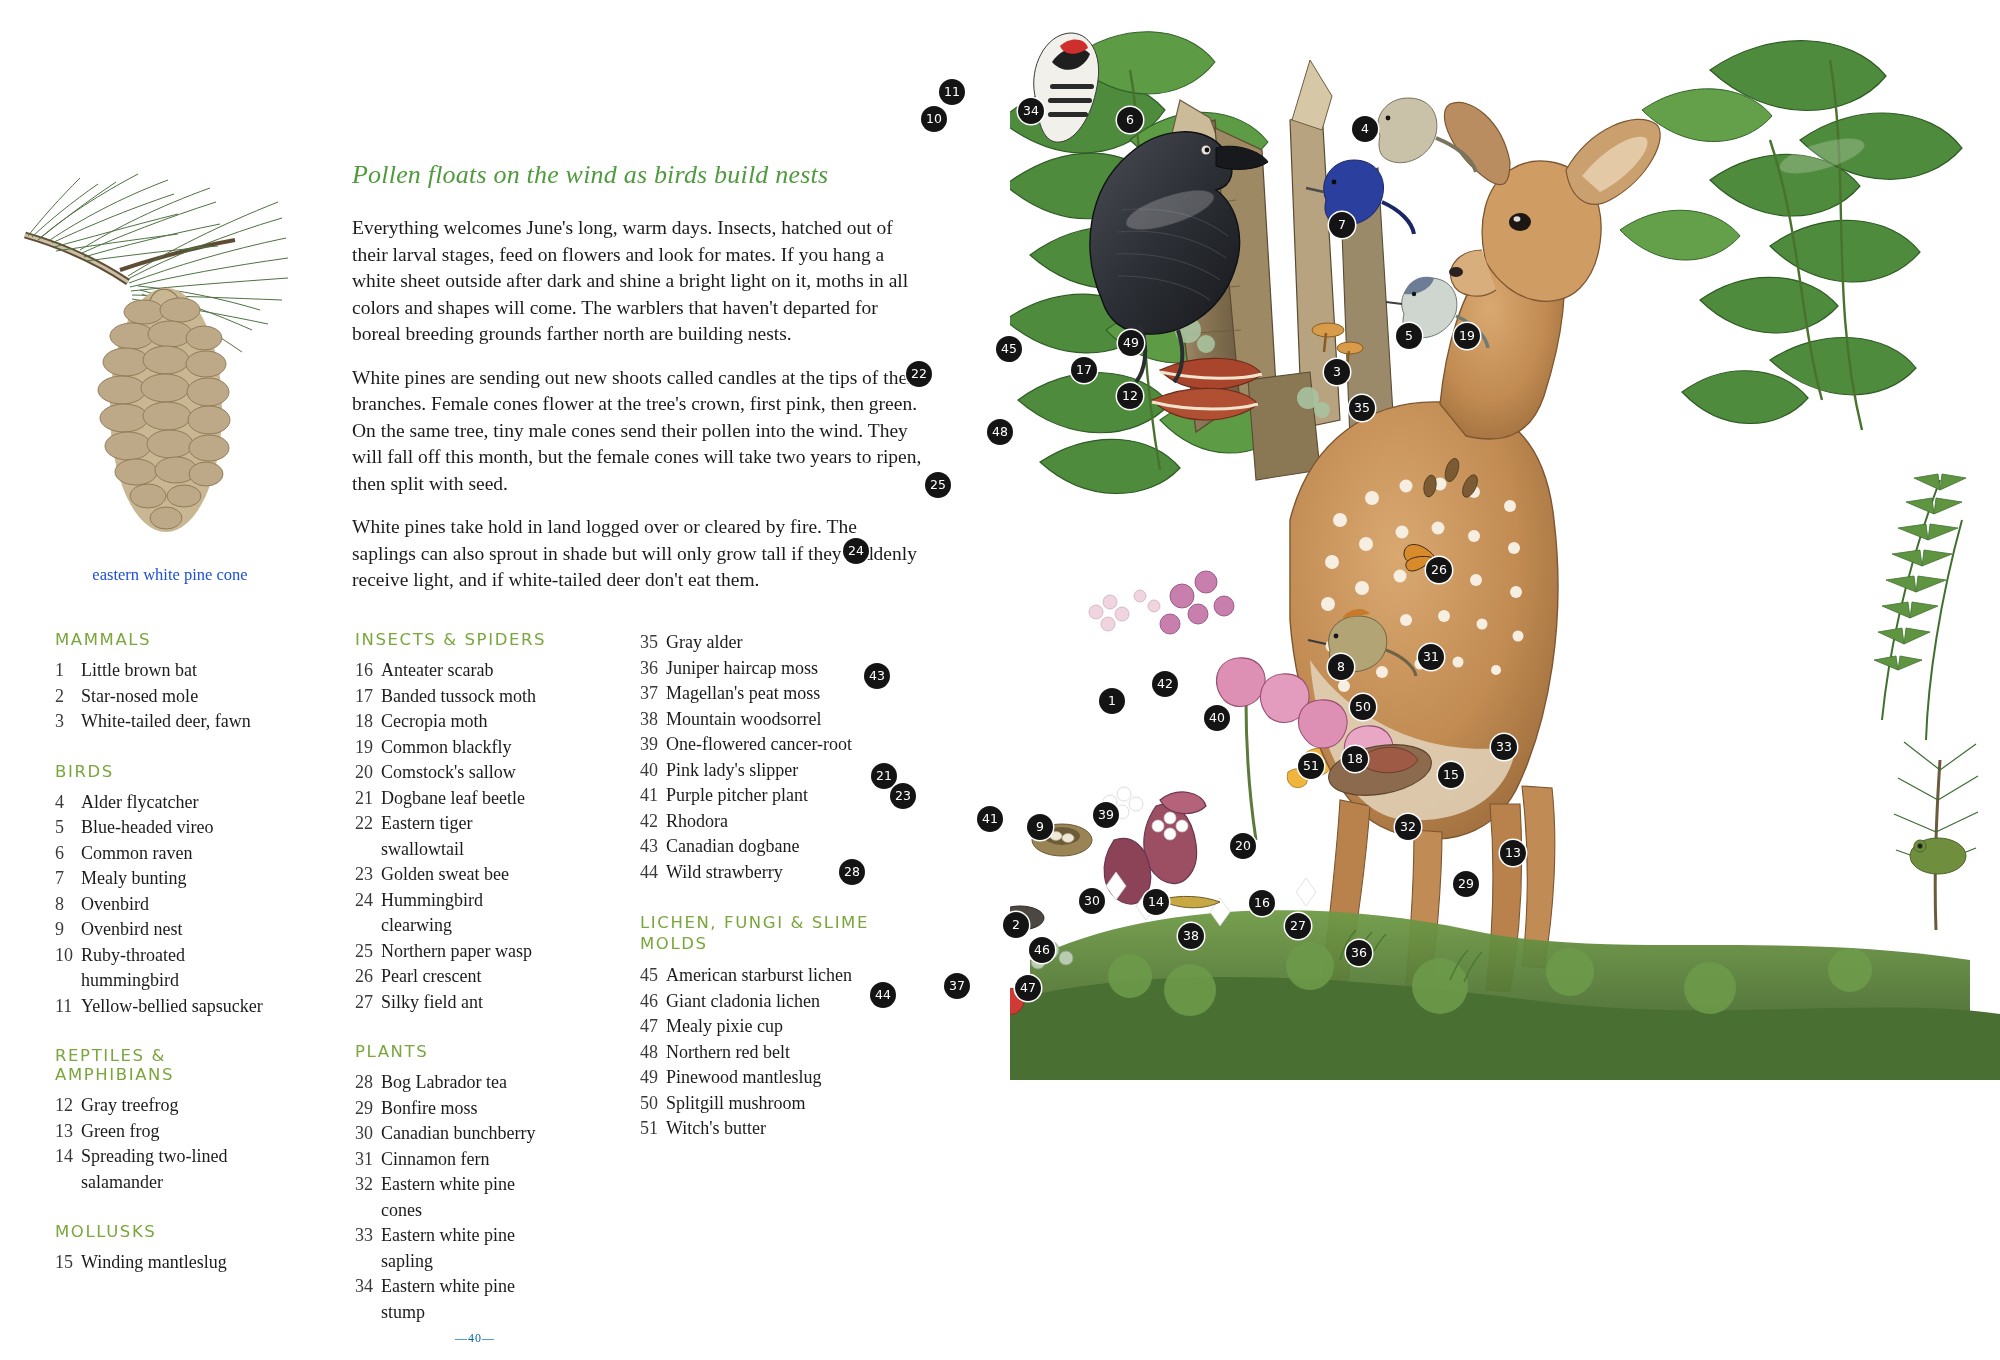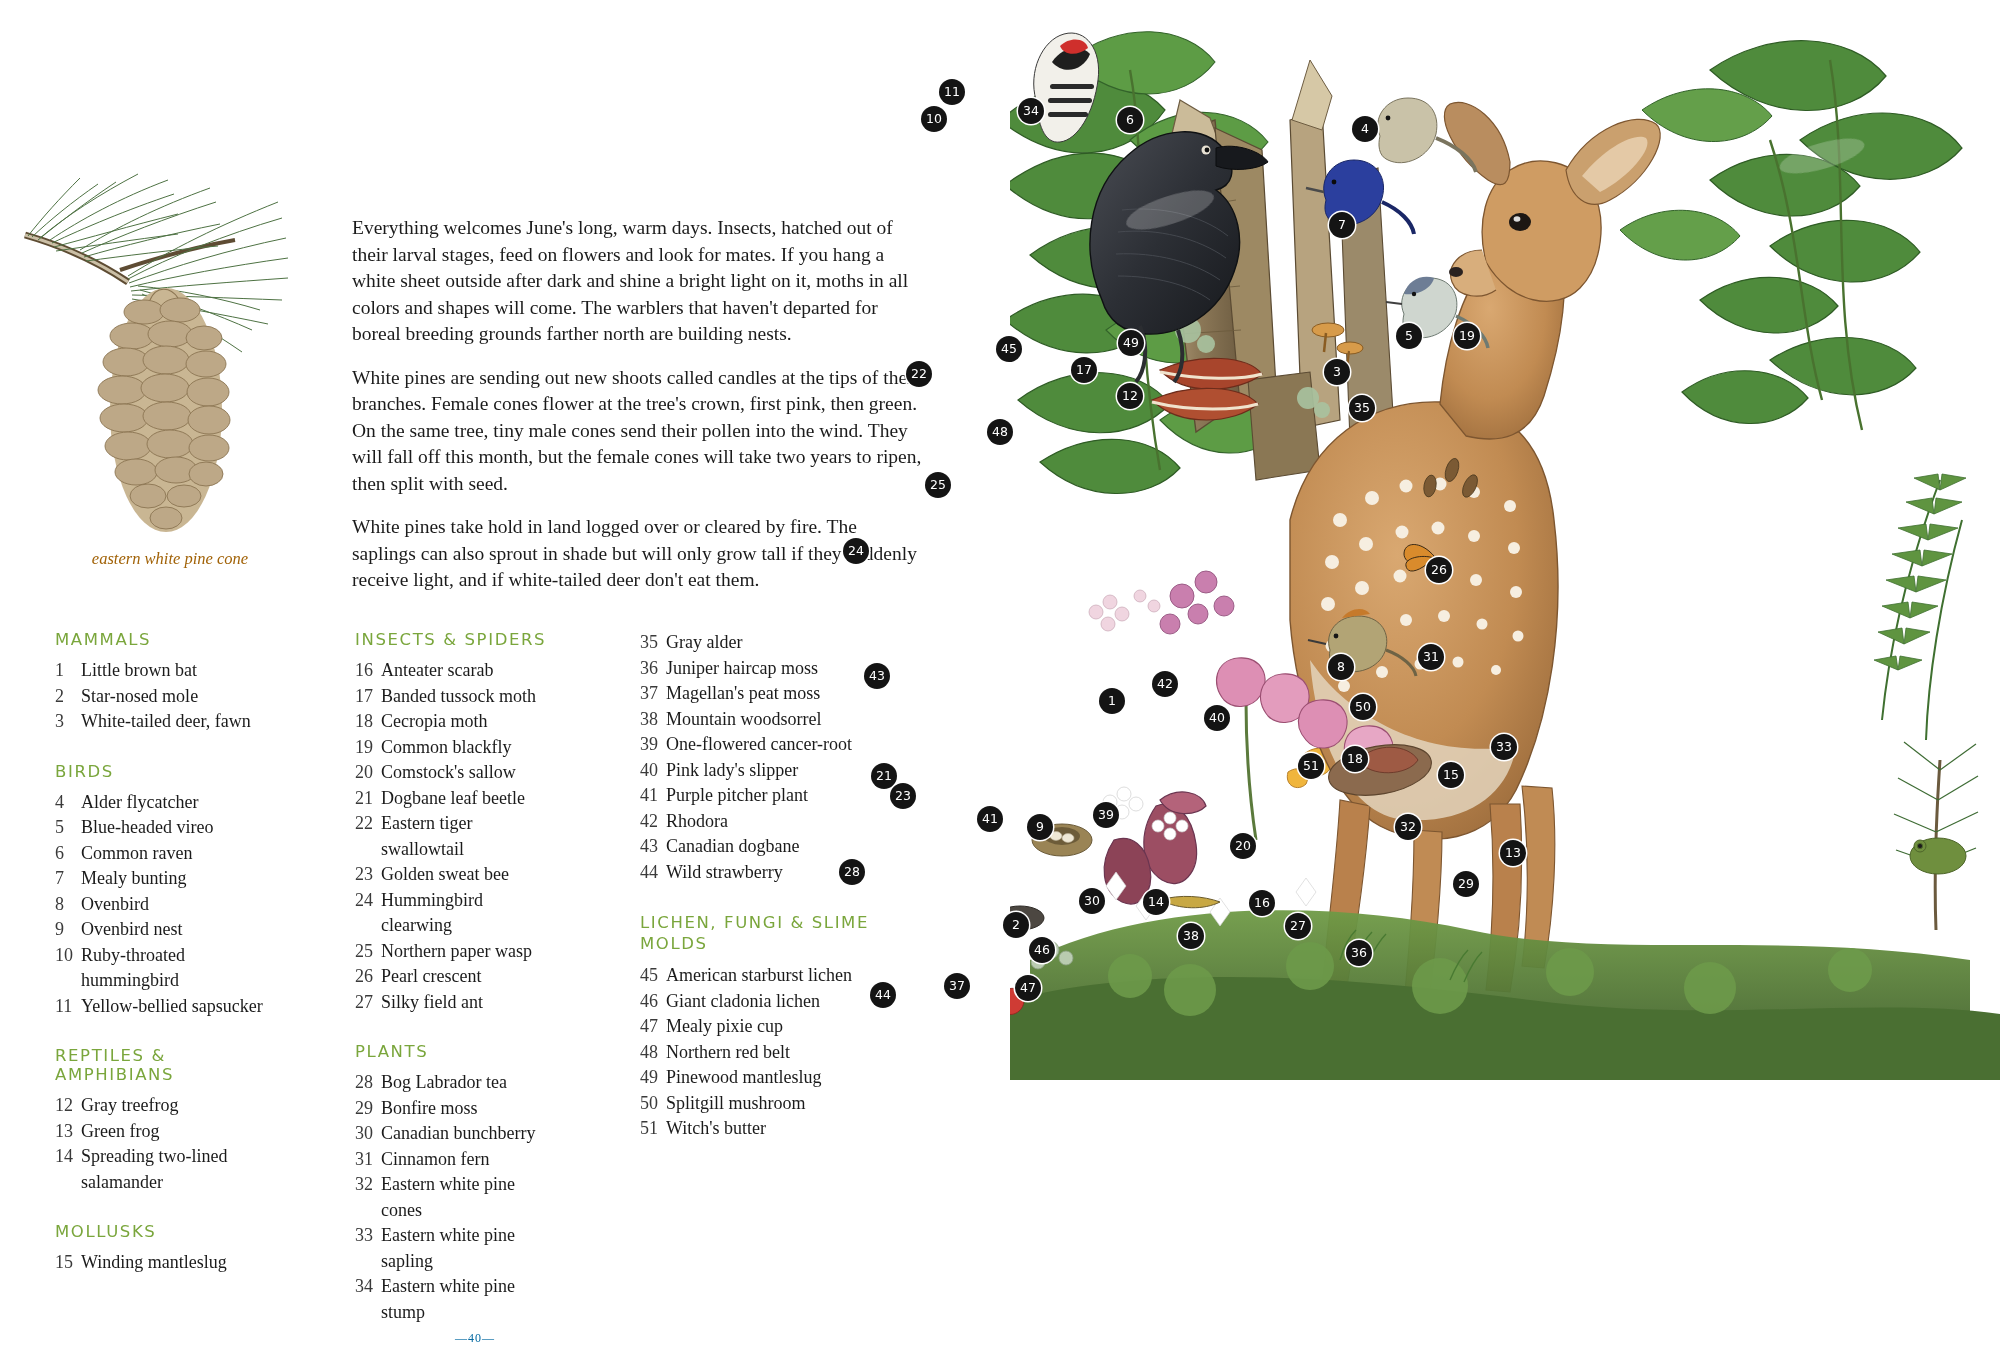--- a/index.html
+++ b/index.html
@@ -63,26 +63,25 @@
   #pinecone-figure {
     position: absolute;
     left: 20px;
     top: 140px;
     width: 300px;
     height: 420px;
   }
   #pinecone-caption {
     position: absolute;
     left: 20px;
-    top: 549px;
+    top: 565px;
     width: 300px;
     text-align: center;
-    font-style: italic;
     font-size: 16.5px;
-    color: #a16207;
+    color: #1d4ed8;
   }
 
   
   .legend-col {
     position: absolute;
     top: 630px;
   }
   #legend-col-1 { left: 55px;  width: 215px; }
   #legend-col-2 { left: 355px; width: 200px; }
   #legend-col-3 { left: 640px; width: 230px; }
@@ -225,20 +224,21 @@
           <ellipse cx="128" cy="356" rx="18" ry="12"></ellipse>
           <ellipse cx="164" cy="356" rx="17" ry="11"></ellipse>
           <ellipse cx="146" cy="378" rx="16" ry="11"></ellipse>
         </g>
         <path d="M130 160 C 136 146, 150 146, 158 158" fill="none" stroke="#8b7552" stroke-width="1.2"></path>
       </g>
     </svg>
   </div>
   <div id="pinecone-caption">eastern white pine cone</div>
 
+  <div id="month-subtitle">Pollen floats on the wind as birds build nests</div>
 
   <div id="intro-paragraphs">
     <p>Everything welcomes June's long, warm days. Insects, hatched out of their larval stages, feed on flowers and look for mates. If you hang a white sheet outside after dark and shine a bright light on it, moths in all colors and shapes will come. The warblers that haven't departed for boreal breeding grounds farther north are building nests.</p>
     <p>White pines are sending out new shoots called candles at the tips of their branches. Female cones flower at the tree's crown, first pink, then green. On the same tree, tiny male cones send their pollen into the wind. They will fall off this month, but the female cones will take two years to ripen, then split with seed.</p>
     <p>White pines take hold in land logged over or cleared by fire. The saplings can also sprout in shade but will only grow tall if they suddenly receive light, and if white-tailed deer don't eat them.</p>
   </div>
 
   <div class="legend-col" id="legend-col-1">
     <div class="legend-heading">MAMMALS</div>
     <ul class="legend-list">

